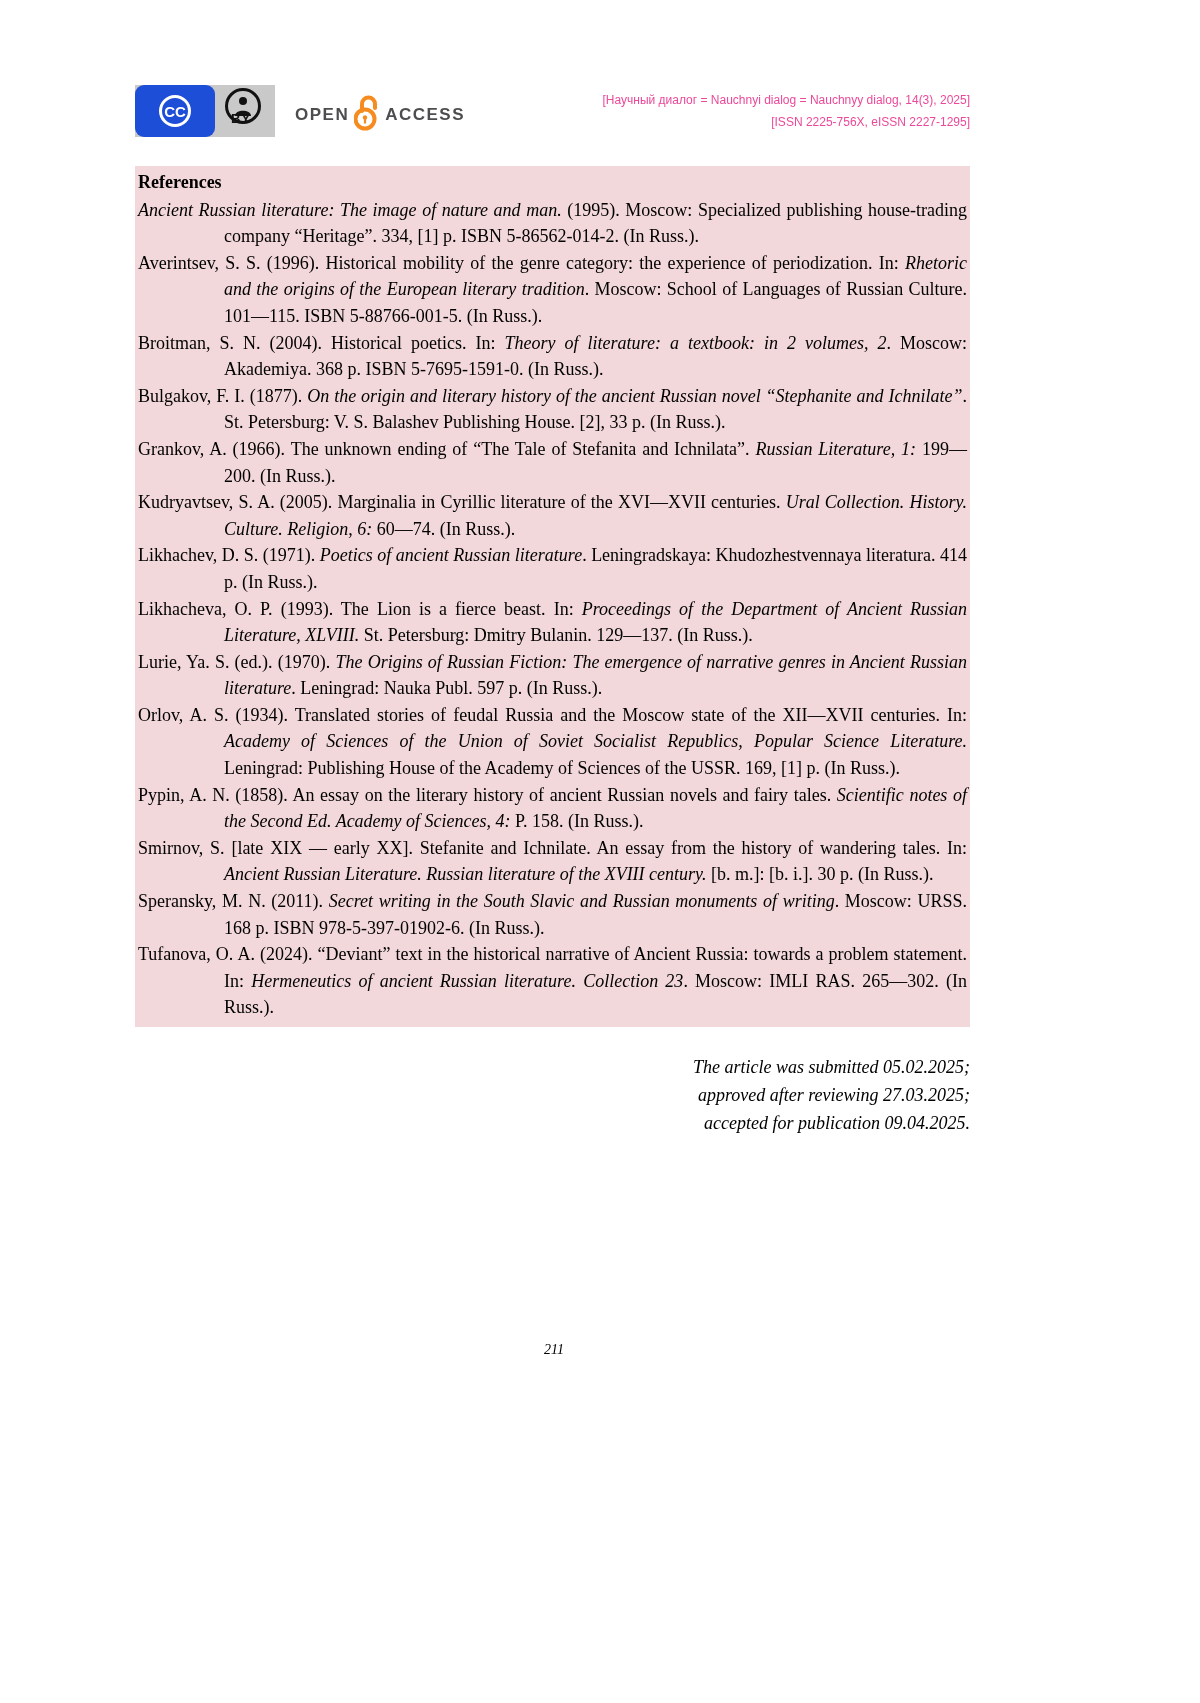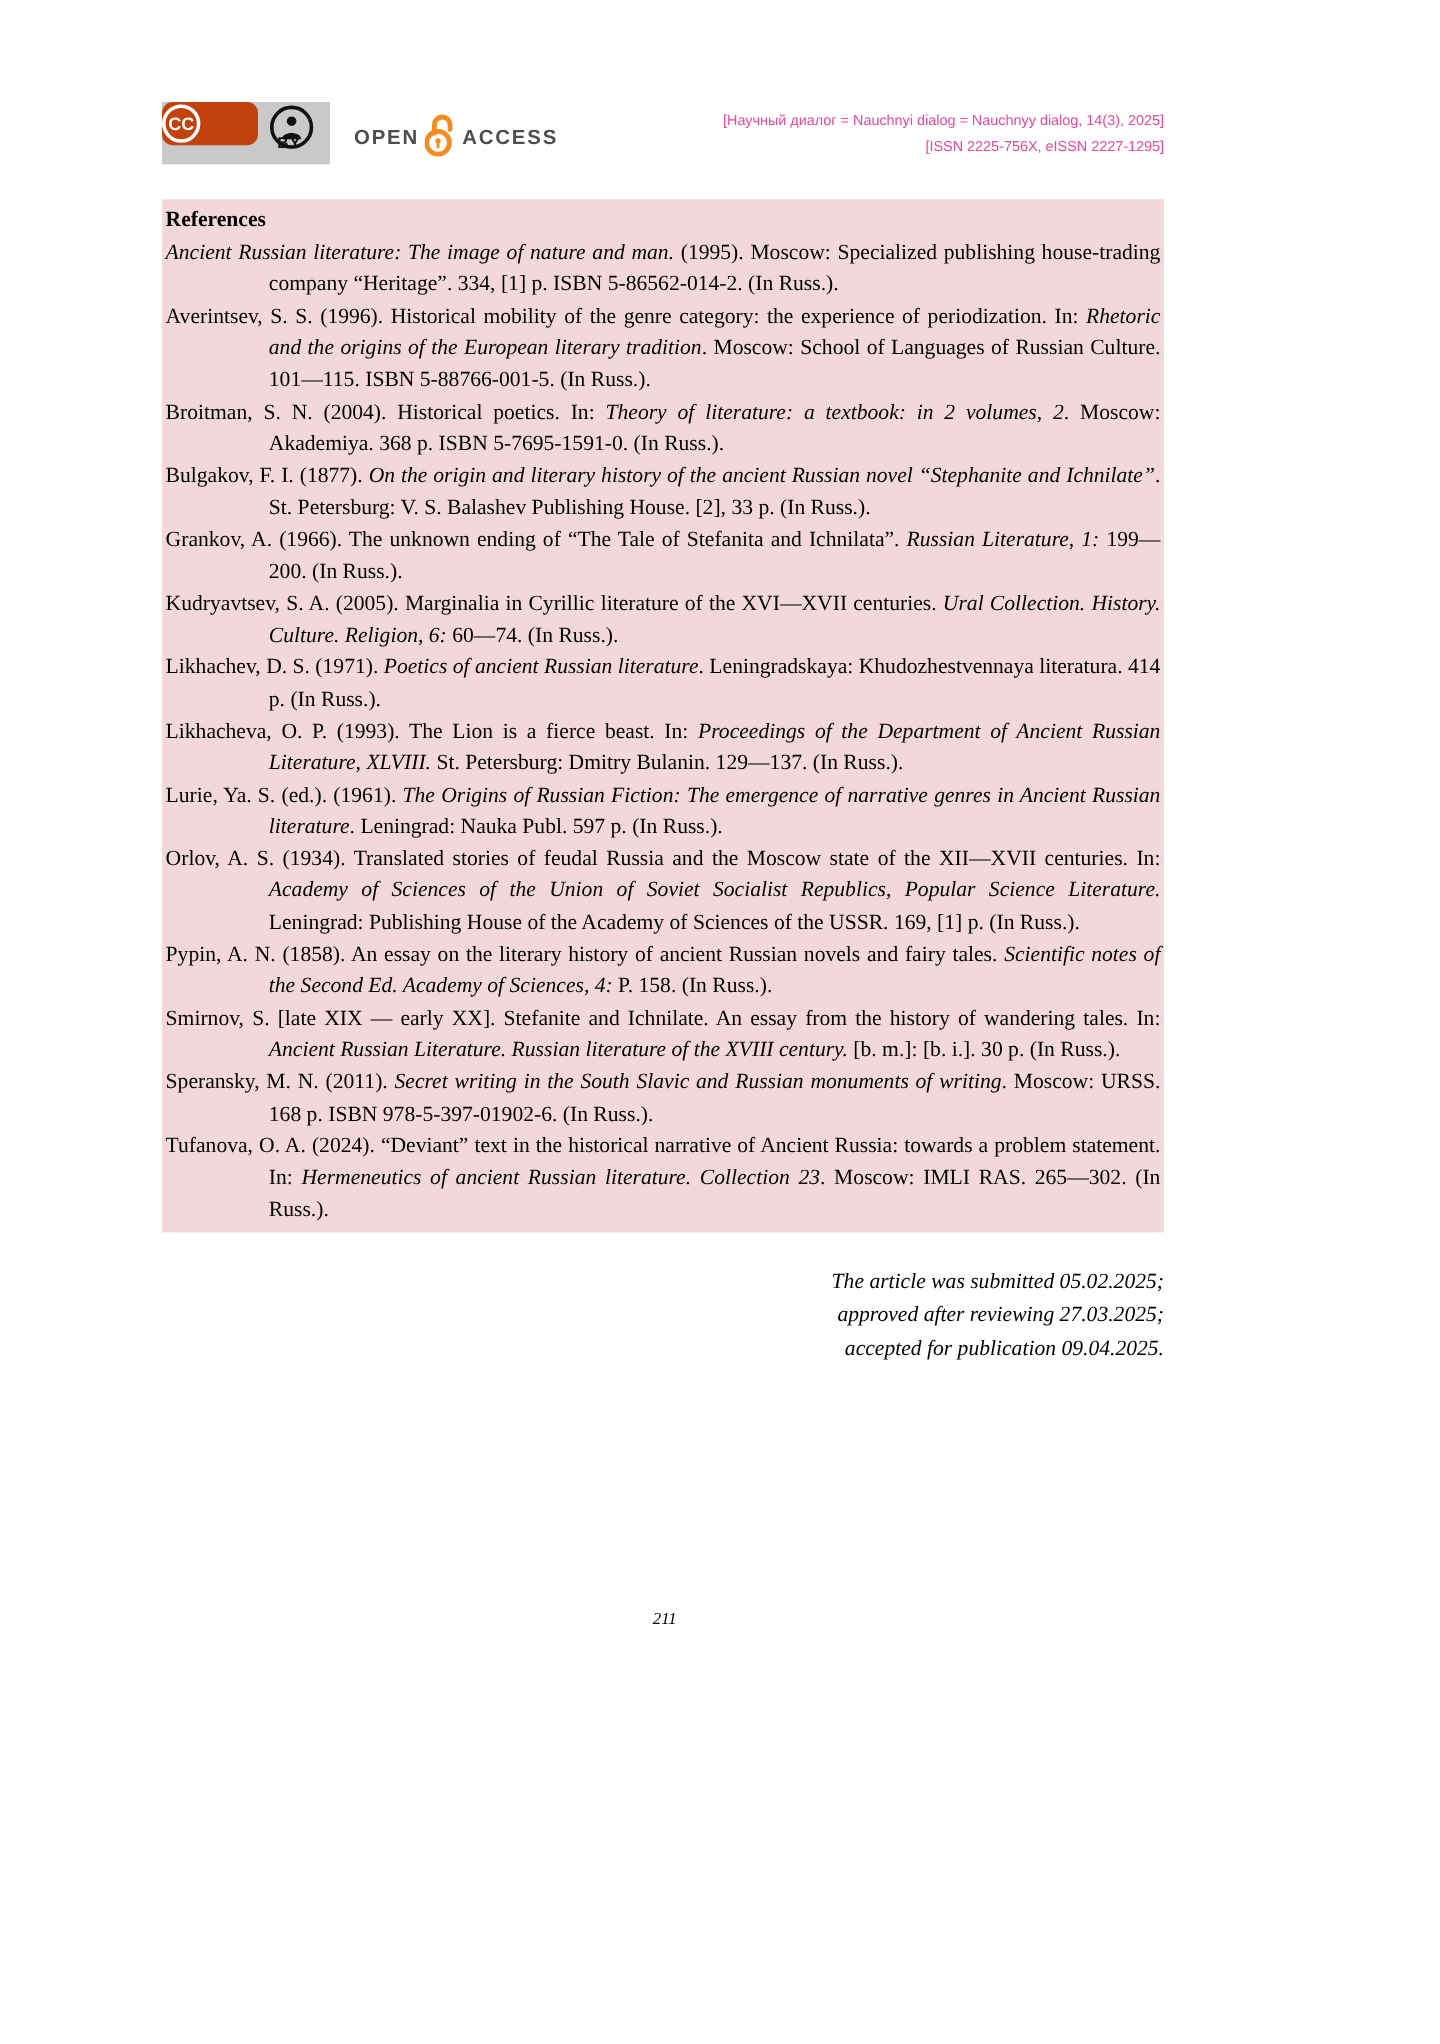--- a/index.html
+++ b/index.html
@@ -19,23 +19,23 @@
     display: flex;
     justify-content: space-between;
     align-items: flex-start;
     padding: 85px 230px 0 135px;
   }
   .logos { display: flex; align-items: center; gap: 20px; }
 
   .cc-badge { position: relative; width: 140px; height: 52px; background: #c9c9c9; }
   .cc-black {
     position: absolute; left: 0; top: 0;
-    width: 80px; height: 36px;
-    background: #c2410c; border-radius: 9px;
-    display: flex; align-items: center; 
+    width: 80px; height: 52px;
+    background: #1d4ed8; border-radius: 9px;
+    display: flex; align-items: center; justify-content: center;
   }
   .cc-circle {
     width: 32px; height: 32px; border: 3px solid #fff; border-radius: 50%;
     color: #fff; font-weight: bold; font-size: 15px;
     display: flex; align-items: center; justify-content: center;
     font-family: "Liberation Sans", sans-serif;
     box-sizing: border-box;
   }
   .person-circle {
     position: absolute; left: 90px; top: 3px;
@@ -147,21 +147,21 @@
     <h2 class="ref-heading">References</h2>
     <div>
         <p class="ref-entry"><span class="it">Ancient Russian literature: The image of nature and man.</span><span> (1995). Moscow: Specialized publishing house-trading company “Heritage”. 334, [1] p. ISBN 5-86562-014-2. (In Russ.).</span></p>
         <p class="ref-entry"><span>Averintsev, S. S. (1996). Historical mobility of the genre category: the experience of periodization. In: </span><span class="it">Rhetoric and the origins of the European literary tradition</span><span>. Moscow: School of Languages of Russian Culture. 101—115. ISBN 5-88766-001-5. (In Russ.).</span></p>
         <p class="ref-entry"><span>Broitman, S. N. (2004). Historical poetics. In: </span><span class="it">Theory of literature: a textbook: in 2 volumes, 2</span><span>. Moscow: Akademiya. 368 p. ISBN 5-7695-1591-0. (In Russ.).</span></p>
         <p class="ref-entry"><span>Bulgakov, F. I. (1877). </span><span class="it">On the origin and literary history of the ancient Russian novel “Stephanite and Ichnilate”</span><span>. St. Petersburg: V. S. Balashev Publishing House. [2], 33 p. (In Russ.).</span></p>
         <p class="ref-entry"><span>Grankov, A. (1966). The unknown ending of “The Tale of Stefanita and Ichnilata”. </span><span class="it">Russian Literature, 1:</span><span> 199—200. (In Russ.).</span></p>
         <p class="ref-entry"><span>Kudryavtsev, S. A. (2005). Marginalia in Cyrillic literature of the XVI—XVII centuries. </span><span class="it">Ural Collection. History. Culture. Religion, 6:</span><span> 60—74. (In Russ.).</span></p>
         <p class="ref-entry"><span>Likhachev, D. S. (1971). </span><span class="it">Poetics of ancient Russian literature</span><span>. Leningradskaya: Khudozhestvennaya literatura. 414 p. (In Russ.).</span></p>
         <p class="ref-entry"><span>Likhacheva, O. P. (1993). The Lion is a fierce beast. In: </span><span class="it">Proceedings of the Department of Ancient Russian Literature, XLVIII.</span><span> St. Petersburg: Dmitry Bulanin. 129—137. (In Russ.).</span></p>
-        <p class="ref-entry"><span>Lurie, Ya. S. (ed.). (1961). </span><span class="it">The Origins of Russian Fiction: The emergence of narrative genres in Ancient Russian literature</span><span>. Leningrad: Nauka Publ. 597 p. (In Russ.).</span></p>
+        <p class="ref-entry"><span>Lurie, Ya. S. (ed.). (1970). </span><span class="it">The Origins of Russian Fiction: The emergence of narrative genres in Ancient Russian literature</span><span>. Leningrad: Nauka Publ. 597 p. (In Russ.).</span></p>
         <p class="ref-entry"><span>Orlov, A. S. (1934). Translated stories of feudal Russia and the Moscow state of the XII—XVII centuries. In: </span><span class="it">Academy of Sciences of the Union of Soviet Socialist Republics, Popular Science Literature.</span><span> Leningrad: Publishing House of the Academy of Sciences of the USSR. 169, [1] p. (In Russ.).</span></p>
         <p class="ref-entry"><span>Pypin, A. N. (1858). An essay on the literary history of ancient Russian novels and fairy tales. </span><span class="it">Scientific notes of the Second Ed. Academy of Sciences, 4:</span><span> P. 158. (In Russ.).</span></p>
         <p class="ref-entry"><span>Smirnov, S. [late XIX — early XX]. Stefanite and Ichnilate. An essay from the history of wandering tales. In: </span><span class="it">Ancient Russian Literature. Russian literature of the XVIII century.</span><span> [b. m.]: [b. i.]. 30 p. (In Russ.).</span></p>
         <p class="ref-entry"><span>Speransky, M. N. (2011). </span><span class="it">Secret writing in the South Slavic and Russian monuments of writing</span><span>. Moscow: URSS. 168 p. ISBN 978-5-397-01902-6. (In Russ.).</span></p>
         <p class="ref-entry"><span>Tufanova, O. A. (2024). “Deviant” text in the historical narrative of Ancient Russia: towards a problem statement. In: </span><span class="it">Hermeneutics of ancient Russian literature. Collection 23</span><span>. Moscow: IMLI RAS. 265—302. (In Russ.).</span></p>
       </div>
   </section>
 
   <div class="submission-note">
       <div>The article was submitted 05.02.2025;</div>

